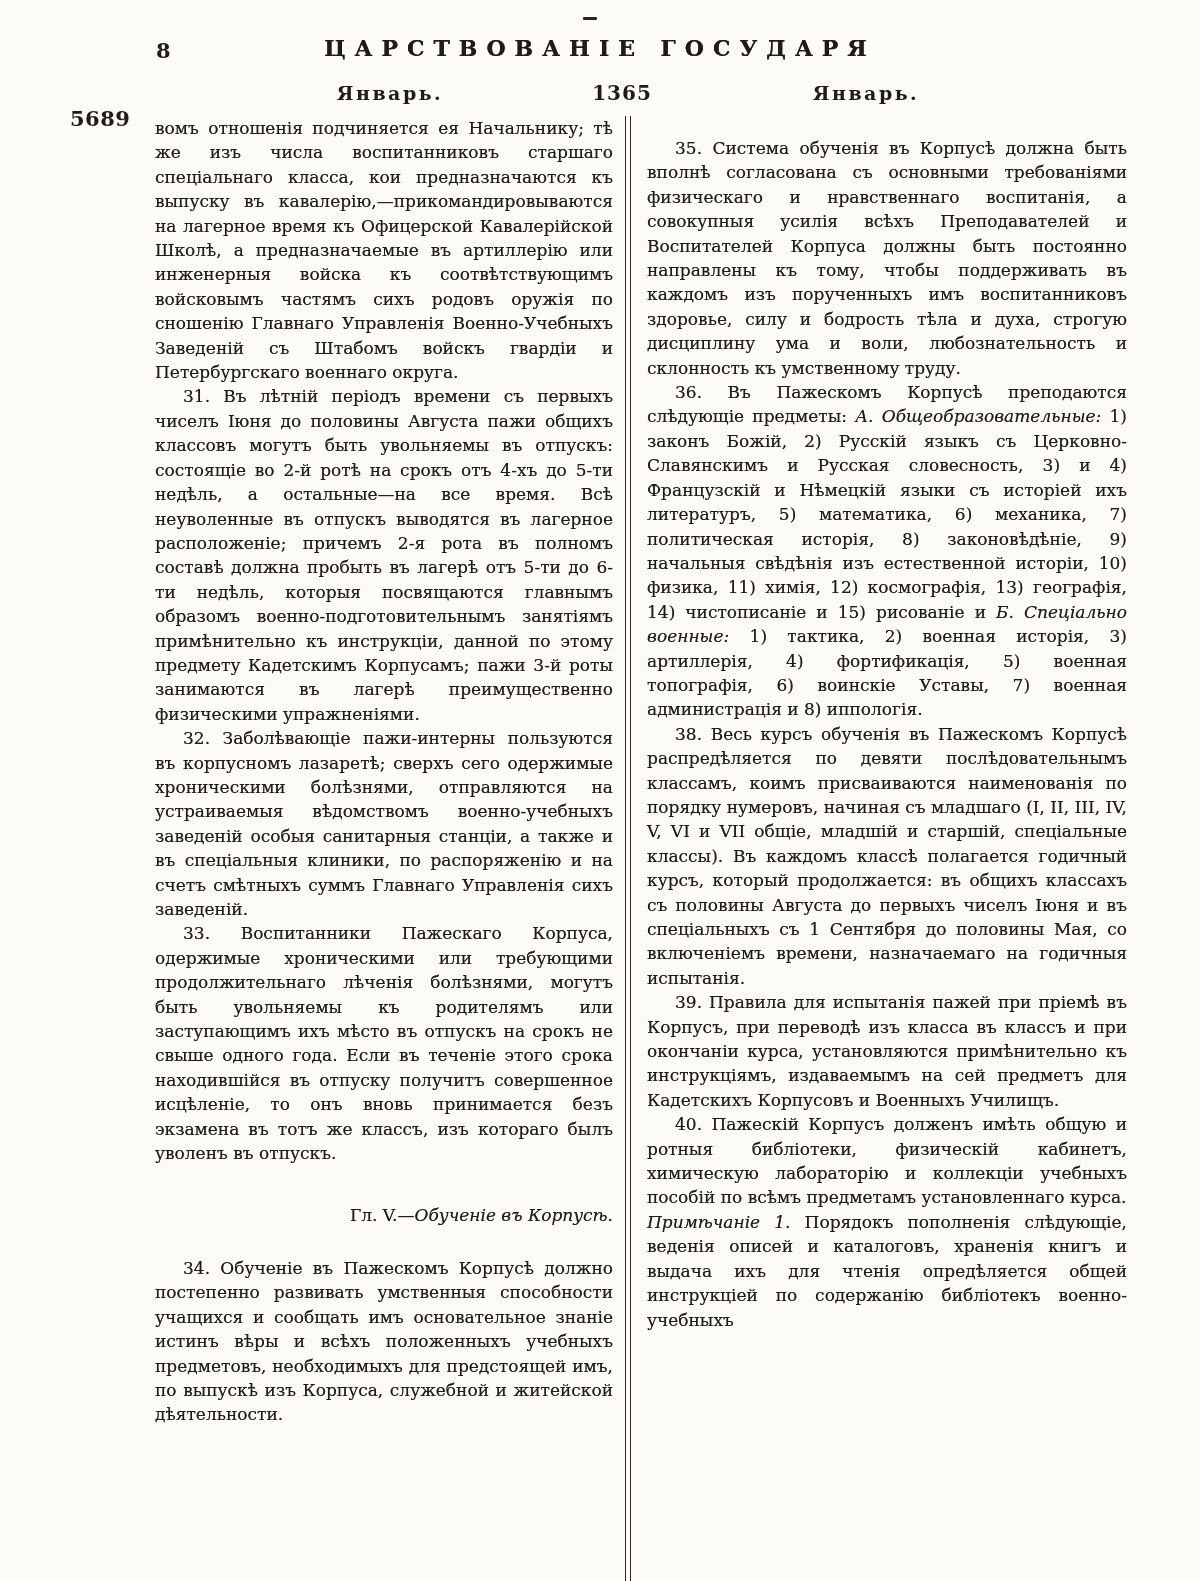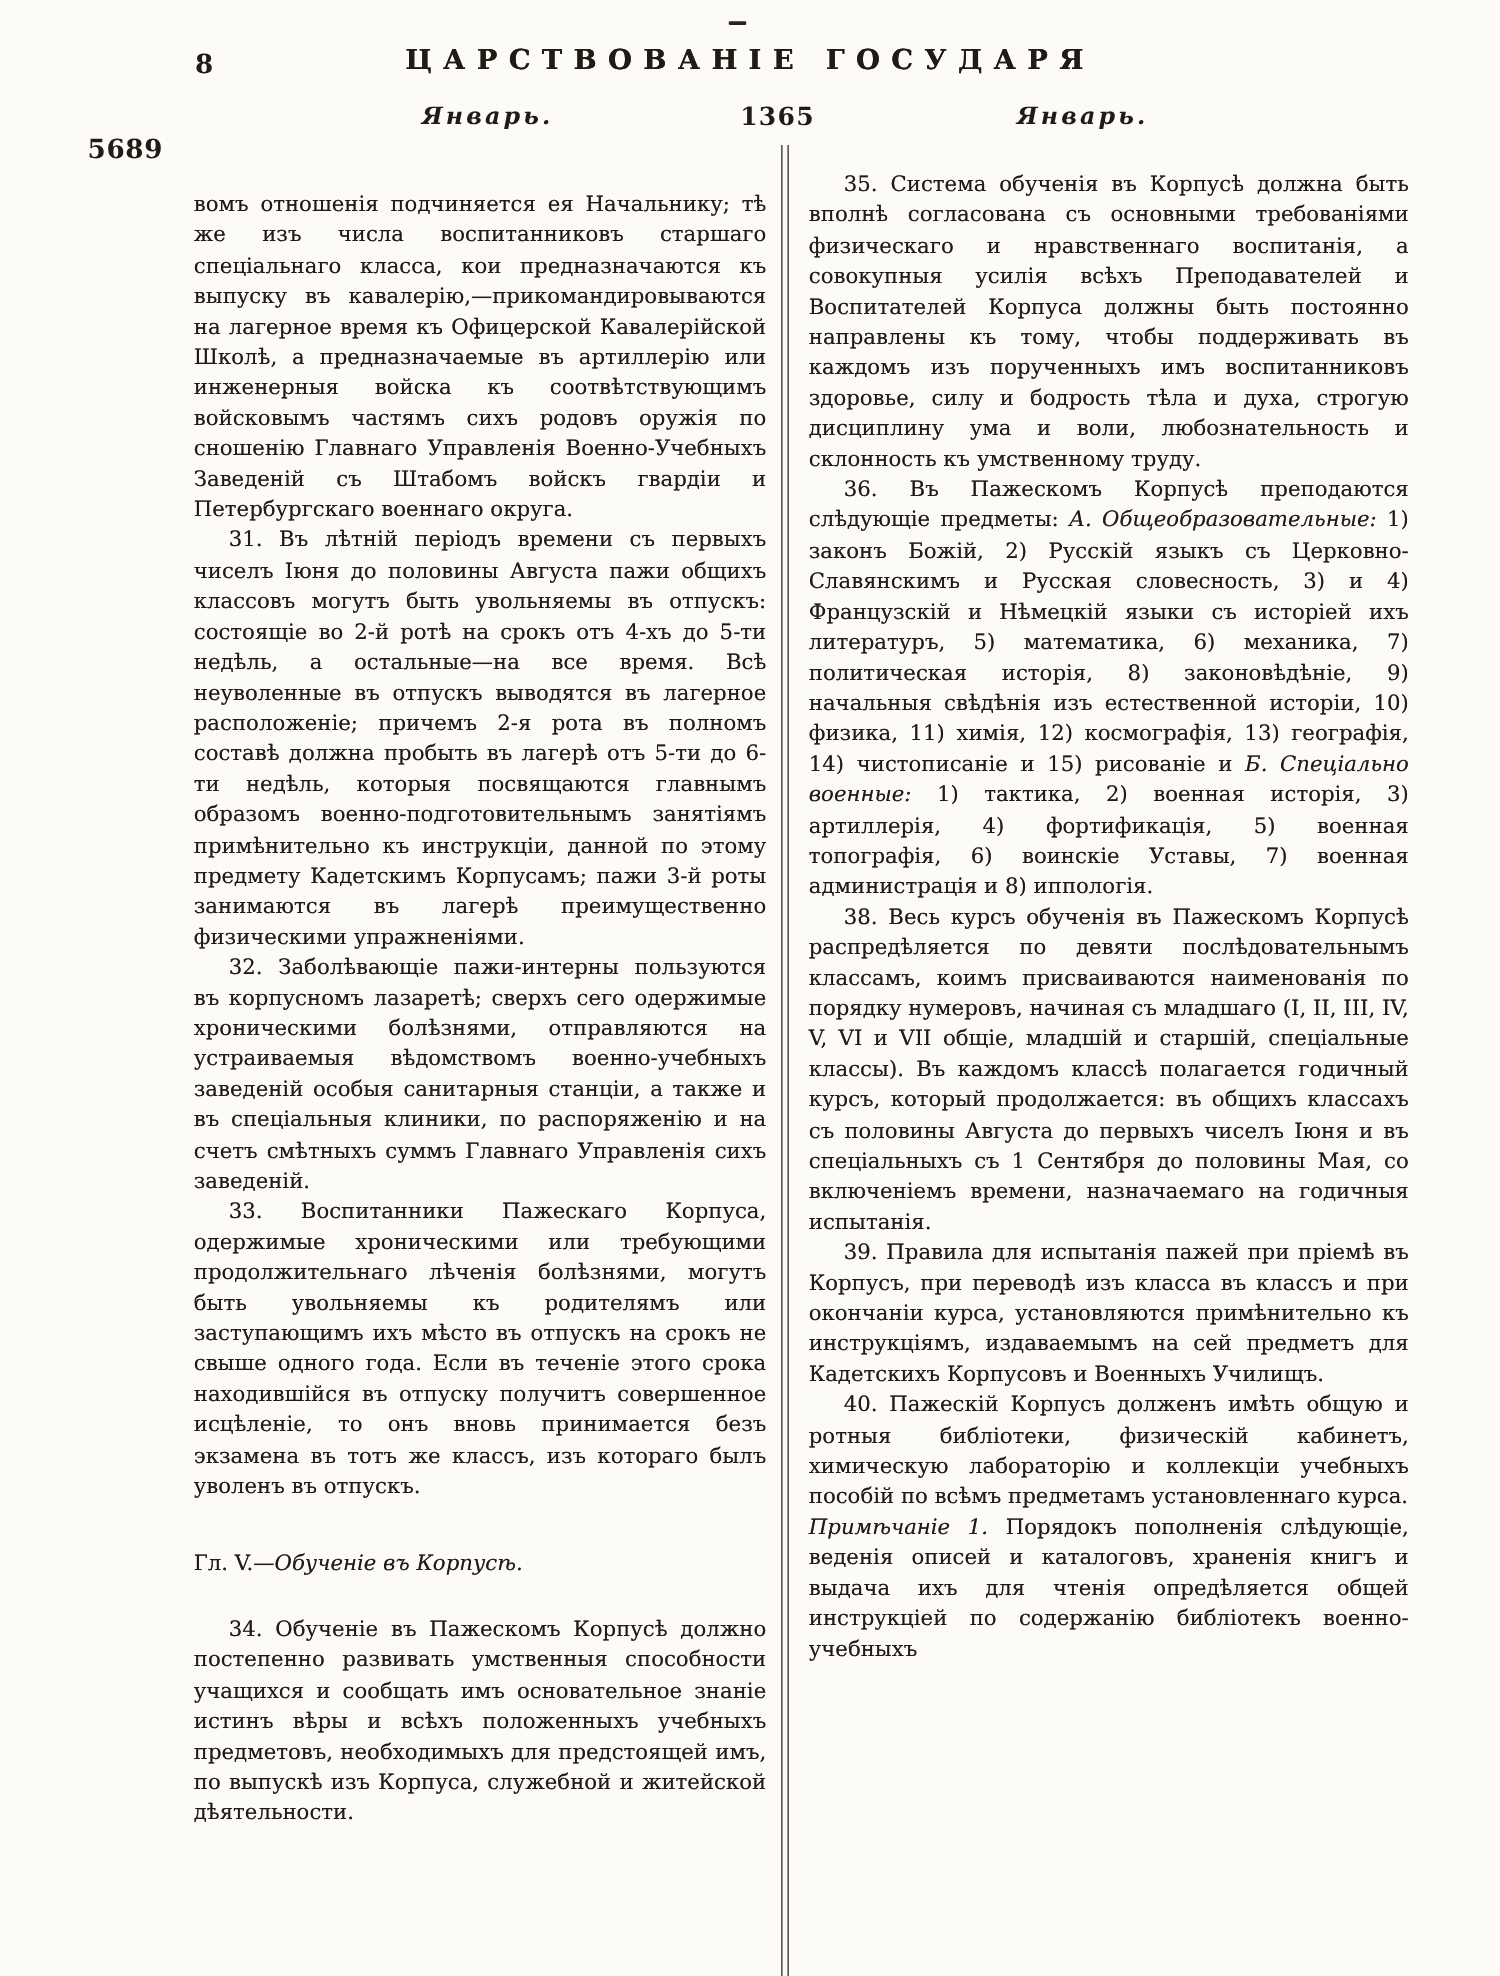--- a/index.html
+++ b/index.html
@@ -23,21 +23,21 @@
     font-size:21px; font-weight:bold;
   }
   .page-title {
     position:absolute; top:35px; left:0; width:1200px;
     text-align:center;
     font-size:22px; font-weight:bold; letter-spacing:9px;
     text-shadow:0 0 .5px currentColor;
   }
   .month {
     position:absolute; top:82px;
-    font-style:italic; font-weight:bold;
+    font-weight:bold;
     font-size:19px; letter-spacing:2.5px;
   }
   .month-left  { left:300px; width:180px; text-align:center; }
   .month-right { left:776px; width:180px; text-align:center; }
   .year-label {
     position:absolute; top:81px; left:562px; width:120px;
     text-align:center; font-weight:bold; font-size:20px; letter-spacing:1px;
   }
   .act-number {
     position:absolute; top:106px; left:70px;
@@ -47,33 +47,33 @@
   .columns {
     position:absolute; top:116px; left:155px;
     width:972px; height:1465px;
     display:flex; overflow:hidden;
   }
   .col {
     font-size:17px; line-height:24.4px;
     text-align:justify;
     text-shadow:0 0 .4px rgba(25,18,10,.6);
   }
-  .col-left  { width:458px;margin-top:36px; }
+  .col-left  { width:458px; }
   .col-right { flex:1;margin-top:20px; }
   .divider {
     width:6px; align-self:stretch;
     border-left:1.5px solid #2a241d;
     border-right:1.5px solid #2a241d;
     margin-left:12px; margin-right:16px;
   }
 
   p.para { margin:0; }
   p.para.indent { text-indent:28px; }
   .chapter-heading {
-    text-align:left;
+    text-align:right;
     margin:38px 0 28px;
     font-size:17px;
   }
   .it { font-style:italic; }
 </style>
 </head>
 <body>
 
 <div class="page">
   <div class="top-mark"></div>

